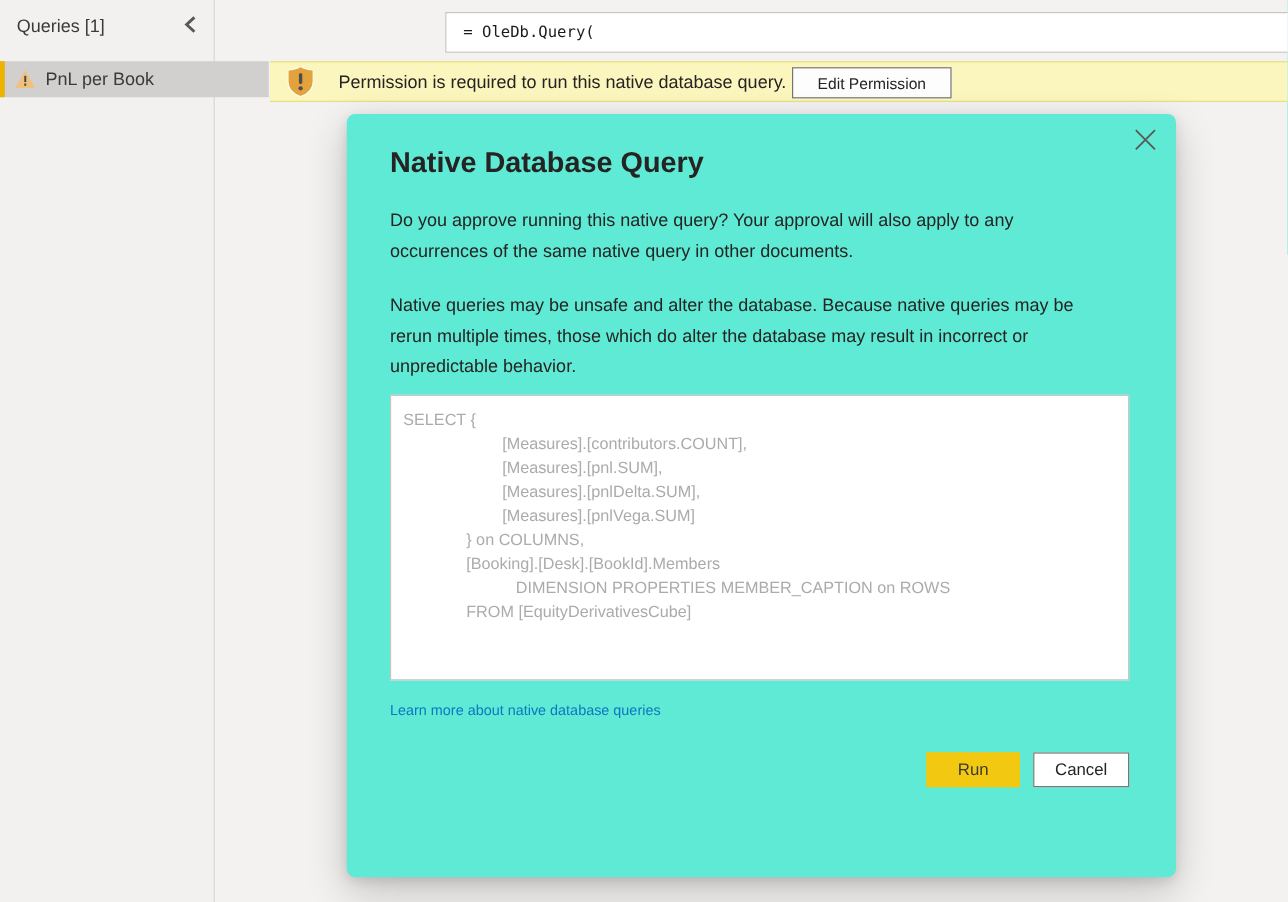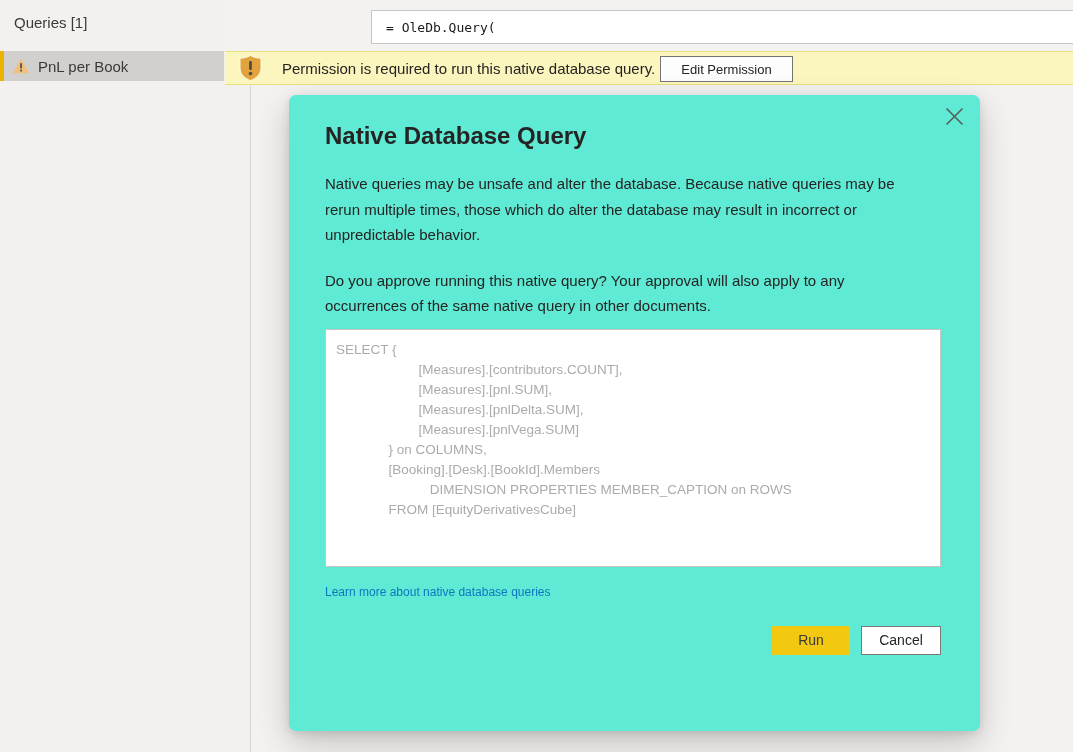--- a/index.html
+++ b/index.html
@@ -9,21 +9,21 @@
     position: relative;
     overflow: hidden;
     background: #f3f2f1;
     font-family: "Liberation Sans", sans-serif;
     color: #252423;
   }
   button { font-family: "Liberation Sans", sans-serif; cursor: pointer; padding: 0; }
 
   
   .sidebar {
-    position: absolute; left: 0; top: 0; width: 251px; height: 752px;
+    position: absolute; left: 0; top: 0; width: 179px; height: 752px;
     background: #f2f1f0;
     border-right: 1px solid #d8d6d4;
   }
   .sidebar-header {
     display: flex; align-items: center; justify-content: space-between;
     padding: 13px 13px 0 14px;
     font-size: 15px; color: #3b3a39;
   }
   .collapse-btn {
     background: none; border: none; display: flex; align-items: center;
@@ -176,22 +176,22 @@
     <span>
       <svg width="19" height="19" viewBox="0 0 19 19">
           <path d="M1.5 1.5 L17.5 17.5 M17.5 1.5 L1.5 17.5" stroke="#5a5856" stroke-width="1.5" fill="none"></path>
         </svg>
     </span>
   </button>
 
   <div class="dialog-content">
     <h1 class="dialog-title">Native Database Query</h1>
 
+    <p class="dialog-para">Do you approve running this native query? Your approval will also apply to any occurrences of the same native query in other documents.</p>
     <p class="dialog-para">Native queries may be unsafe and alter the database. Because native queries may be rerun multiple times, those which do alter the database may result in incorrect or unpredictable behavior.</p>
-    <p class="dialog-para">Do you approve running this native query? Your approval will also apply to any occurrences of the same native query in other documents.</p>
 
 
     <div class="query-box">
       <pre class="query-text">SELECT {
                       [Measures].[contributors.COUNT],
                       [Measures].[pnl.SUM],
                       [Measures].[pnlDelta.SUM],
                       [Measures].[pnlVega.SUM]
               } on COLUMNS,
               [Booking].[Desk].[BookId].Members

